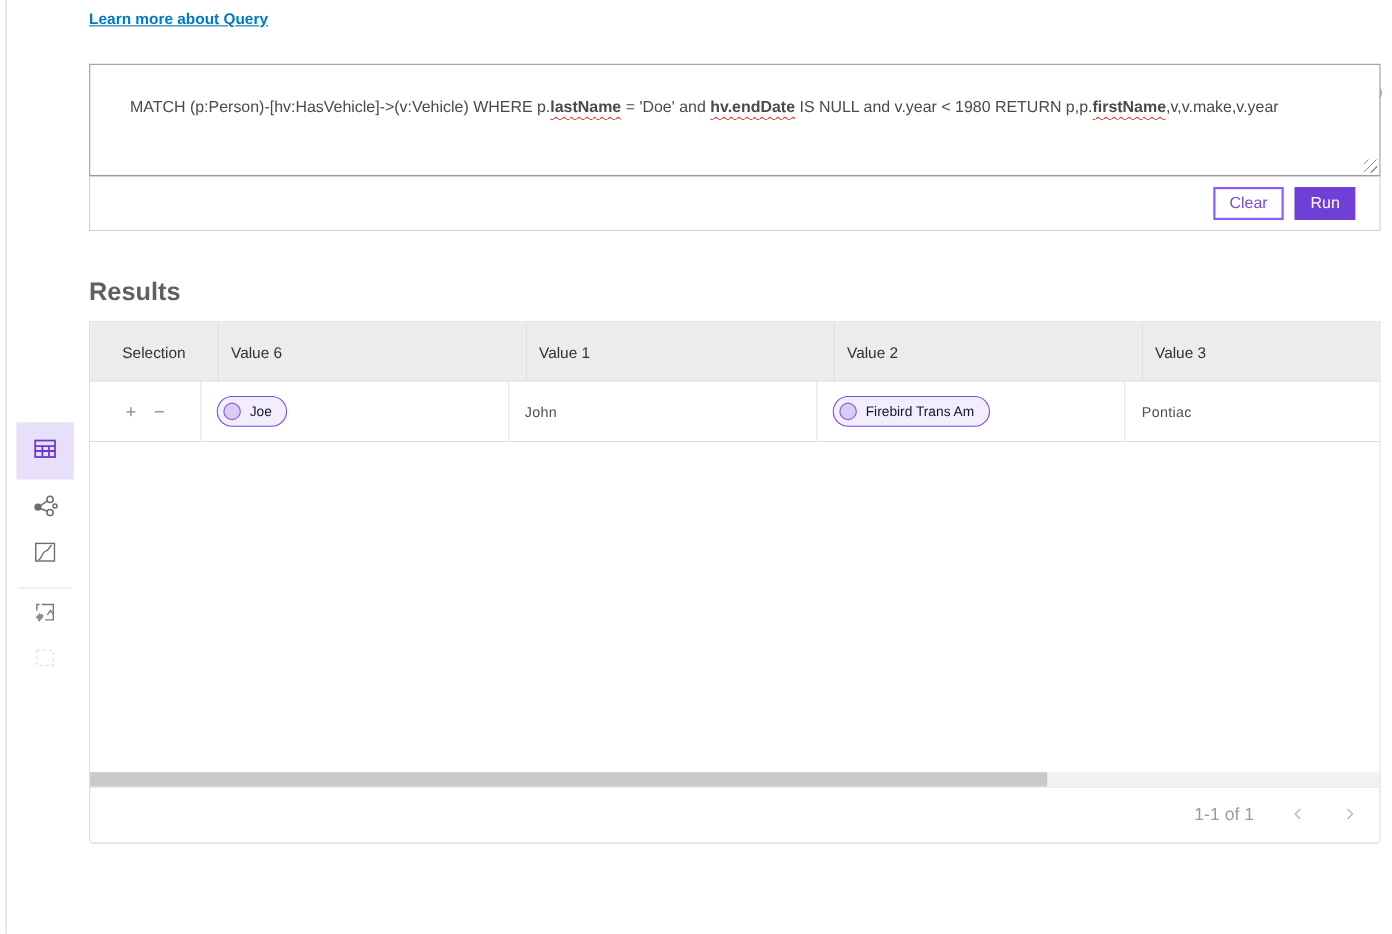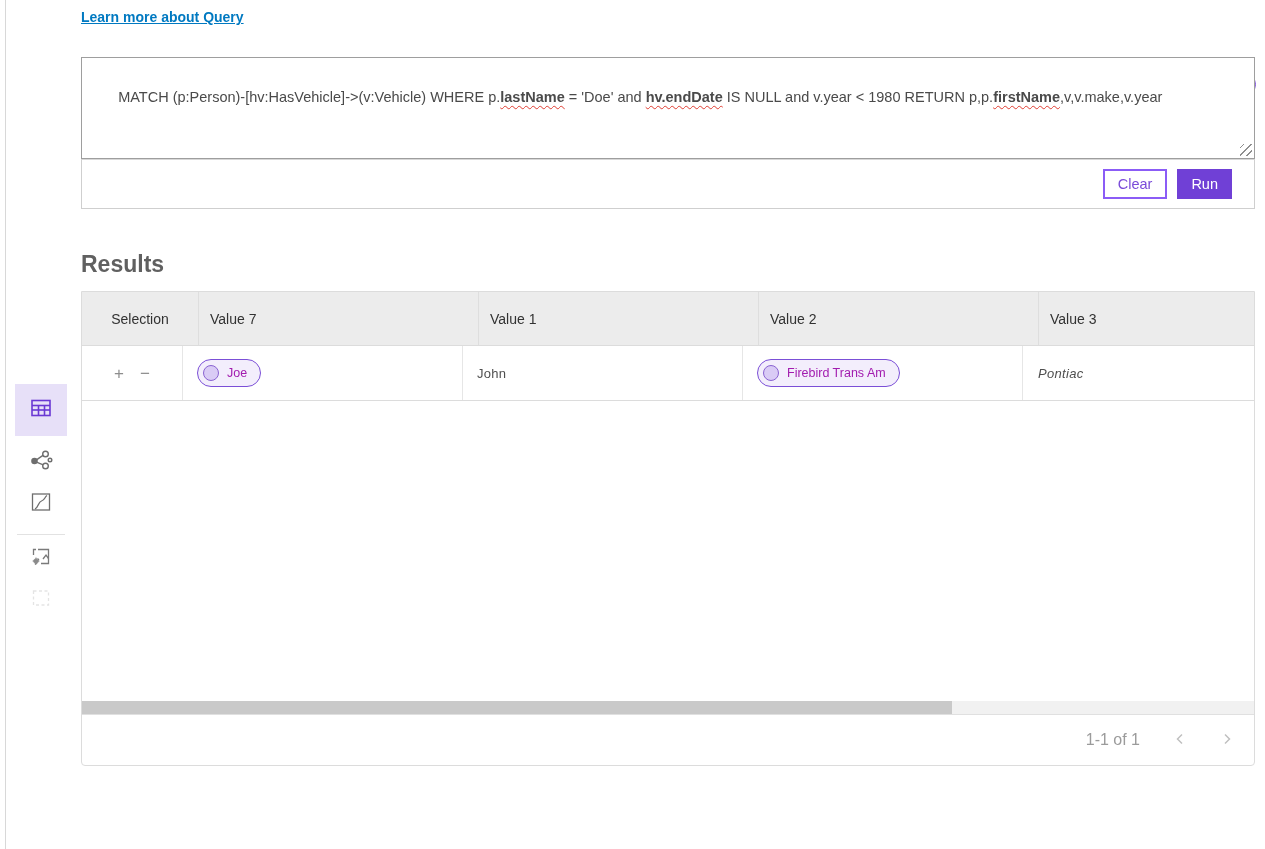--- a/index.html
+++ b/index.html
@@ -41,29 +41,29 @@
   .results-title { margin-top:42px; font-size:23px; font-weight:bold; color:#606060; }
   .results-box { margin-top:13px; border:1px solid #dcdcdc; border-radius:0 0 4px 4px; background:#fff; }
   .tbl-header { display:flex; height:54px; background:#ececec; border-bottom:1px solid #dcdcdc; }
   .th { display:flex; align-items:center; font-size:14px; color:#323232; border-right:1px solid #dedede; padding-left:11px; }
   .th:last-child { border-right:none; }
   .th.sel { width:117px; justify-content:center; padding-left:0; }
   .th.val { width:280px; }
   .th.last { flex:1; }
   .tbl-row { display:flex; height:55px; border-bottom:1px solid #dcdcdc; background:#fff; }
   .td { display:flex; align-items:center; border-right:1px solid #e6e6e6; }
-  .td:last-child { border-right:none;font-style:italic; }
+  .td:last-child { border-right:none; }
   .td.sel { width:101px; justify-content:center; gap:16px; }
   .td.val { width:280px; padding-left:14px; }
   .td.last { flex:1; padding-left:15px; }
   .plusminus { color:#8d8d8d; font-size:17px; cursor:pointer; line-height:1; }
   .cell-text { font-size:13px; color:#4f4f4f; letter-spacing:.3px; }
   .chip { display:inline-flex; align-items:center; height:28px; padding:0 13px 0 5px; border:1px solid #7b4fd7; border-radius:14px; background:#f3eefc; gap:8px; cursor:pointer; }
   .chip .dot { width:16px; height:16px; border-radius:50%; background:#d9cbf5; border:1px solid #8a63d2; }
-  .chip .chip-label { font-size:12.5px; color:#a21caf; }
+  .chip .chip-label { font-size:12.5px; color:#0f172a; }
   .tbl-empty { height:300px; background:#fff; }
   .hscroll { height:13px; background:#f1f1f1; position:relative; cursor:pointer; }
   .hscroll .thumb { position:absolute; left:0; top:0; height:13px; width:74.2%; background:#c9c9c9; cursor:grab; }
   .tbl-footer { height:51px; border-top:1px solid #e0e0e0; display:flex; align-items:center; justify-content:flex-end; padding-right:20px; }
   .page-label { font-size:16px; color:#9b9b9b; }
   .pager-btn { margin-left:33px; background:none; border:none; cursor:default; display:flex; align-items:center; }
 </style>
 </head>
 <body>
 
@@ -143,21 +143,21 @@
       <button class="btn btn-clear">Clear</button>
       <button class="btn btn-run">Run</button>
     </div>
   </div>
 
   <h2 class="results-title">Results</h2>
 
   <div class="results-box">
     <div class="tbl-header">
       <div class="th sel">Selection</div>
-      <div class="th val">Value 7</div>
+      <div class="th val">Value 6</div>
       <div class="th val">Value 1</div>
       <div class="th val">Value 2</div>
       <div class="th last">Value 3</div>
     </div>
 
     <div class="tbl-row">
       <div class="td sel">
         <span class="plusminus">+</span>
         <span class="plusminus">−</span>
       </div>

